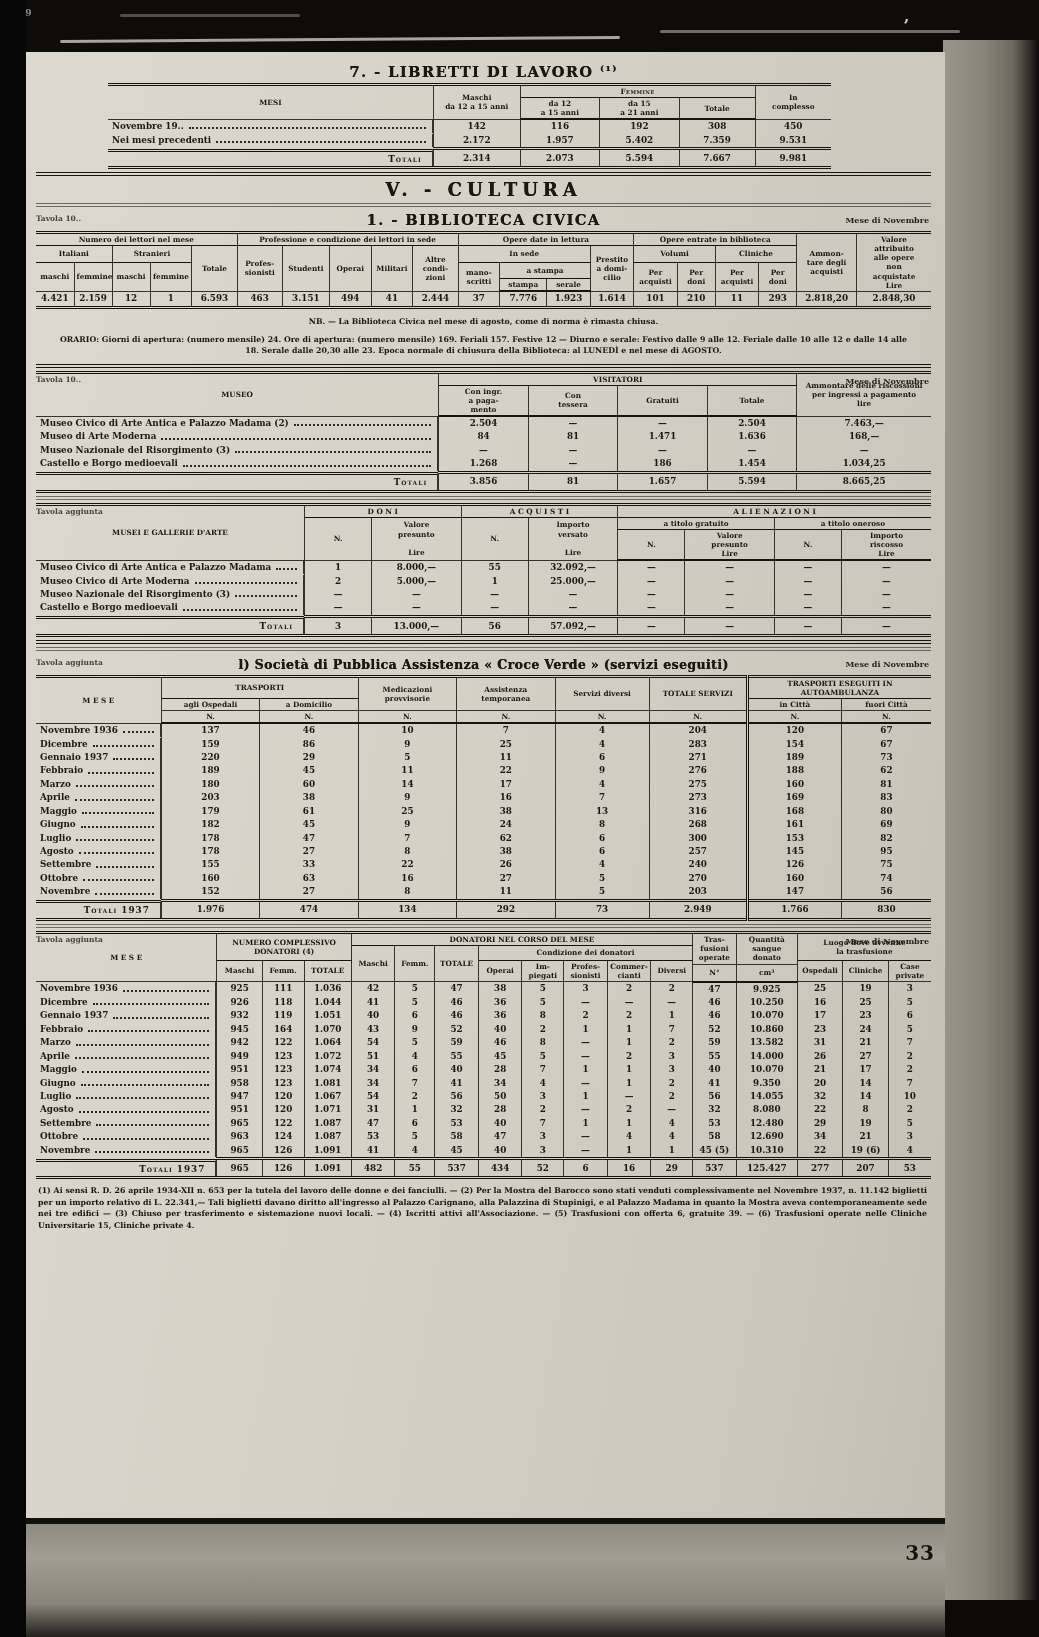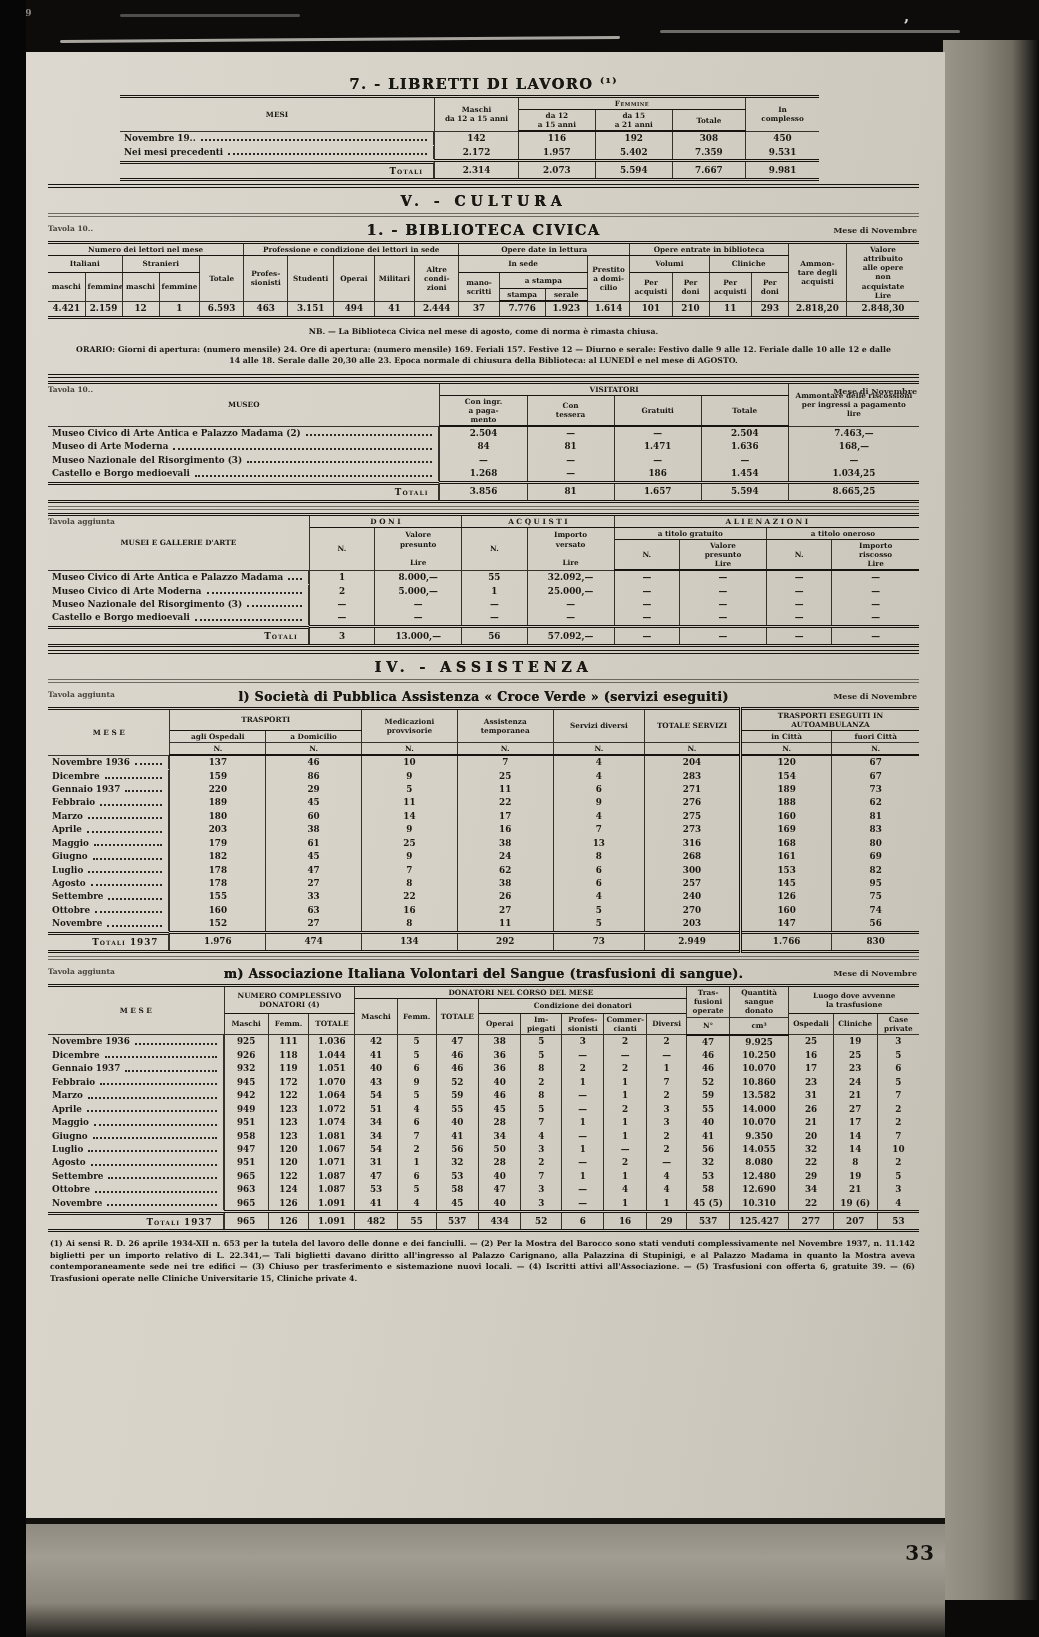--- a/index.html
+++ b/index.html
@@ -15,28 +15,28 @@
   .apos{position:absolute;right:130px;top:16px;color:#dedbd2;font-size:16px;font-weight:bold;}
   .left-band{position:absolute;left:0;top:0;width:26px;height:1637px;background:#070606;}
   .right-strip{position:absolute;right:0;top:40px;width:96px;height:1560px;
        background:linear-gradient(90deg,#999589 0%,#8a8679 40%,#6f6b60 72%,#2a2824 92%,#0a0908 100%);}
   .bottom-strip{position:absolute;left:26px;top:1524px;width:919px;height:113px;
        background:linear-gradient(180deg,#8f8b81 0%,#a29d92 30%,#8a857a 70%,#23211d 100%);}
   .page-no{position:absolute;right:104px;top:1541px;font-size:20px;font-weight:bold;color:#14130f;
        letter-spacing:1px;}
   .sheet{position:absolute;left:26px;top:52px;width:919px;height:1472px;overflow:hidden;
        background:linear-gradient(100deg,#dcd8cf 0%,#d5d1c7 45%,#cac6bb 85%,#c2beb2 100%);
-       color:#191813;padding:16px;box-sizing:border-box;border-bottom:6px solid #12110e;}
+       color:#191813;padding:4px;box-sizing:border-box;border-bottom:6px solid #12110e;}
   .inner{padding:4px 10px 0 6px;}
   
   .hrule{border-top:1.5px solid #15140f;border-bottom:1px solid #15140f;height:2px;margin:3px 0;}
   .hrule.lite{opacity:.55;}
   
   .trow{position:relative;text-align:center;margin:2px 0;}
-  .h-big{font-size:14px;font-weight:bold;letter-spacing:5px;text-shadow:.4px 0 #151410;}
+  .h-big{font-size:18px;font-weight:bold;letter-spacing:5px;text-shadow:.4px 0 #151410;}
   .h-med{font-size:14.5px;font-weight:bold;letter-spacing:1.5px;text-shadow:.3px 0 #151410;}
   .h-sub{font-size:12.5px;font-weight:bold;letter-spacing:.4px;text-shadow:.3px 0 #151410;}
   .sup{font-size:8px;vertical-align:super;}
   .anno{font-size:9.5px;font-weight:bold;}
   .tavola{position:absolute;left:0px;top:4px;font-size:7.5px;color:#46443d;font-weight:bold;}
   .mese{position:absolute;right:2px;top:5px;font-size:8px;font-weight:bold;color:#211f1a;}
   
   table{border-collapse:collapse;table-layout:fixed;width:100%;margin:2px 0;}
   th,td{border-left:1px solid #34322c;border-right:1px solid #34322c;
         font-weight:bold;color:#191813;text-align:center;vertical-align:middle;
@@ -475,23 +475,20 @@
             <td>—</td>
             <td>—</td>
             <td>—</td>
             <td>—</td>
           </tr>
         </tbody>
   </table>
 
   <div class="hrule"></div>
 
-  <div class="trow">
-    <span class="h-big">IV. - ASSISTENZA</span>
-  </div>
   <div class="hrule lite"></div>
 
   <div class="trow">
     <span class="tavola">Tavola aggiunta</span>
     <span class="h-sub">l) Società di Pubblica Assistenza « Croce Verde » (servizi eseguiti)</span>
     <span class="mese">Mese di Novembre</span>
   </div>
   <table class="croce">
     <colgroup>
           <col style="width:14%">
@@ -729,21 +726,20 @@
             <td>1.766</td>
             <td>830</td>
           </tr>
         </tbody>
   </table>
 
   <div class="hrule lite"></div>
 
   <div class="trow">
     <span class="tavola">Tavola aggiunta</span>
-    <span class="h-sub">m) Associazione Italiana Volontari del Sangue (trasfusioni di sangue).</span>
     <span class="mese">Mese di Novembre</span>
   </div>
   <table class="sangue">
     <colgroup>
       <col style="width:19.5%">
           <col style="width:4.9%">
           <col style="width:4.5%">
           <col style="width:5.1%">
       <col style="width:4.7%">
           <col style="width:4.3%">
@@ -868,21 +864,21 @@
             <td>17</td>
             <td>23</td>
             <td>6</td>
           </tr>
           <tr>
             <td class="lbl">
               <span class="lt">Febbraio</span>
               <span class="dots"></span>
             </td>
             <td>945</td>
-            <td>172</td>
+            <td>164</td>
             <td>1.070</td>
             <td>43</td>
             <td>9</td>
             <td>52</td>
             <td>40</td>
             <td>2</td>
             <td>1</td>
             <td>1</td>
             <td>7</td>
             <td>52</td>

